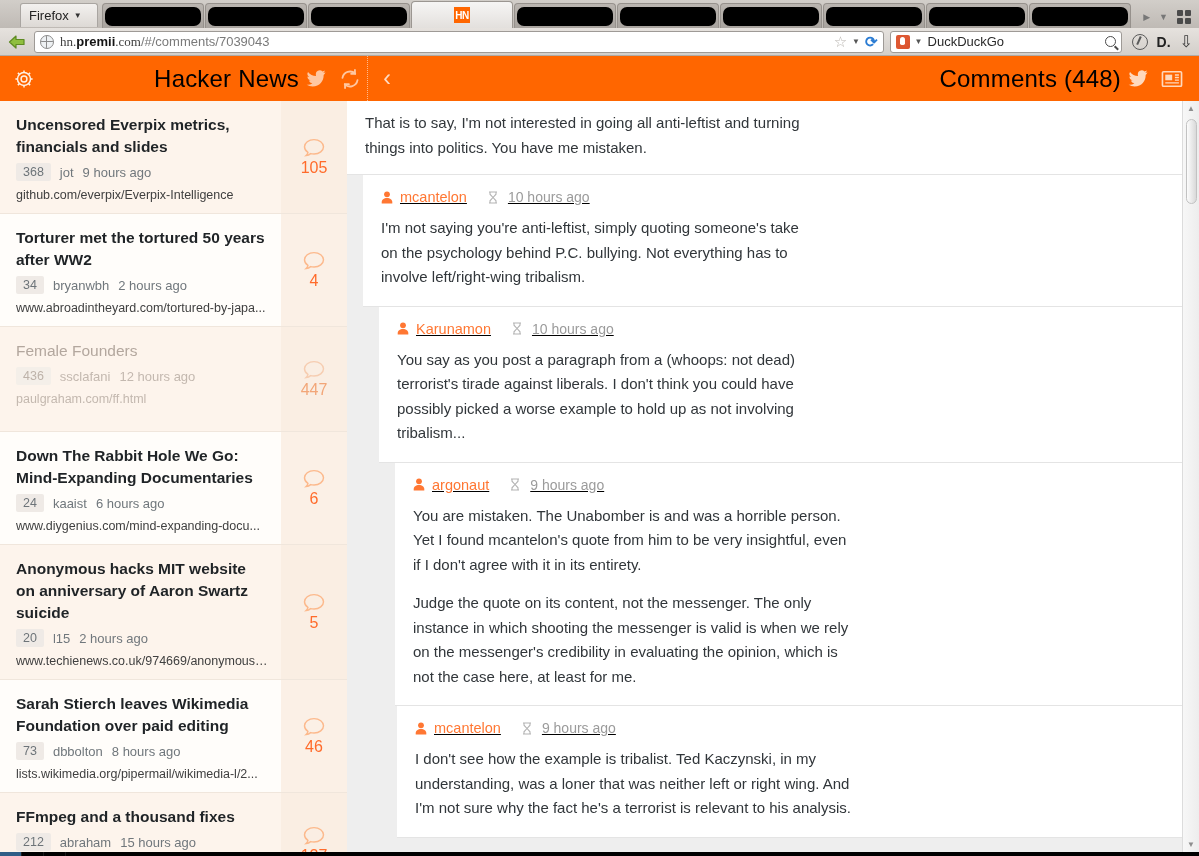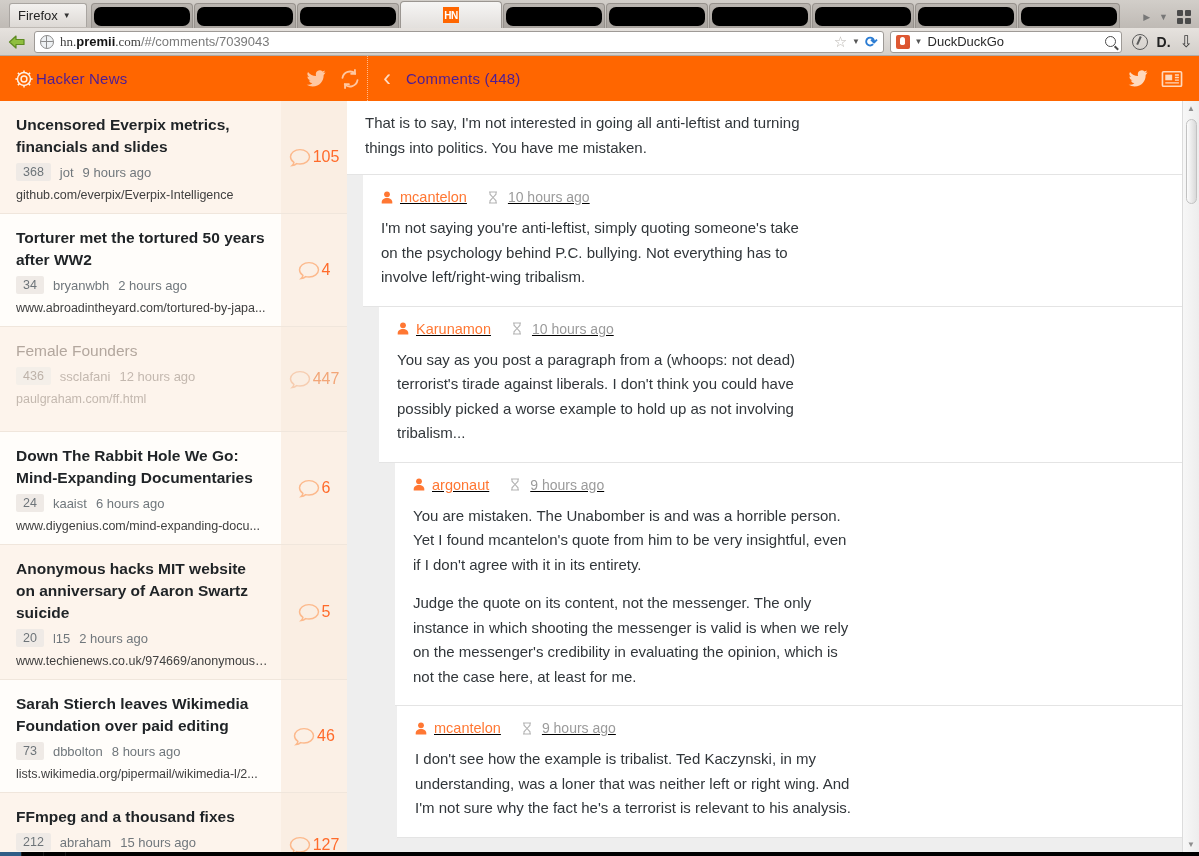--- a/index.html
+++ b/index.html
@@ -11,21 +11,21 @@
     overflow: hidden;
   }
 
   
   #browser-chrome { width: 1199px; background: #d8d4d0; }
 
   .tabstrip {
     height: 28px;
     background: linear-gradient(#d2cec9, #bfbab5);
     display: flex; align-items: flex-end;
-    padding-left: 5px; position: relative;
+    padding-left: 16px; position: relative;
   }
   .app-menu-btn {
     height: 24px; min-width: 78px;
     margin: 0 4px 1px 4px;
     display: flex; align-items: center; gap: 5px;
     padding: 0 8px;
     font-size: 13px; color: #222;
     background: linear-gradient(#f3f1ef, #ddd9d5);
     border: 1px solid #a9a5a1; border-bottom: none;
     border-radius: 3px 3px 0 0;
@@ -155,22 +155,22 @@
   .hdr-left {
     width: 368px; height: 45px; display: flex; align-items: center;
     border-right: 1px dotted rgba(255,255,255,.55);
   }
   .hdr-right { flex: 1; height: 45px; display: flex; align-items: center; }
   .gear {
     width: 24px; height: 24px; margin-left: 12px; flex: none;
     display: flex; align-items: center; justify-content: center;
   }
   .hdr-title {
-    flex: 1; text-align: left; color: #4c1d95;
-    font-size: 15px; font-weight: 300; letter-spacing: .2px;
+    flex: 1; text-align: right; color: #000000;
+    font-size: 24px; font-weight: 300; letter-spacing: .2px;
   }
   .hdr-ico {
     width: 34px; height: 45px; display: flex;
     align-items: center; justify-content: center; flex: none;
   }
   .chev-back {
     width: 38px; height: 45px; display: flex;
     align-items: center; justify-content: center;
     color: #ffdcc4; font-size: 23px; font-weight: 300; flex: none;
   }
@@ -200,21 +200,21 @@
     padding: 2px 7px; border-radius: 2px; font-size: 12.5px;
   }
   .story.visited .pts { background:#f4efe9; color:#bdb2a9; }
   .story.visited .story-meta, .story.visited .story-url { color: #c3b8af; }
   .story-url {
     font-size: 12.5px; color: #404040;
     white-space: nowrap; overflow: hidden; text-overflow: ellipsis;
   }
   .story-cnt {
     width: 66px; flex: none; background: #fbf0e6;
-    display: flex; flex-direction: row;
+    display: flex; flex-direction: column;
     align-items: center; justify-content: center; gap: 2px;
   }
   .story.alt .story-cnt { background:#faeee3; }
   .cnt-num { font-size: 16px; color: #ff6b2b; }
   .story.visited .cnt-num { color: #f2a678; }
 
   
   #comments {
     flex: 1; height: 796px; padding-top: 45px;
     background: #eeeeee; overflow: hidden; position: relative;

